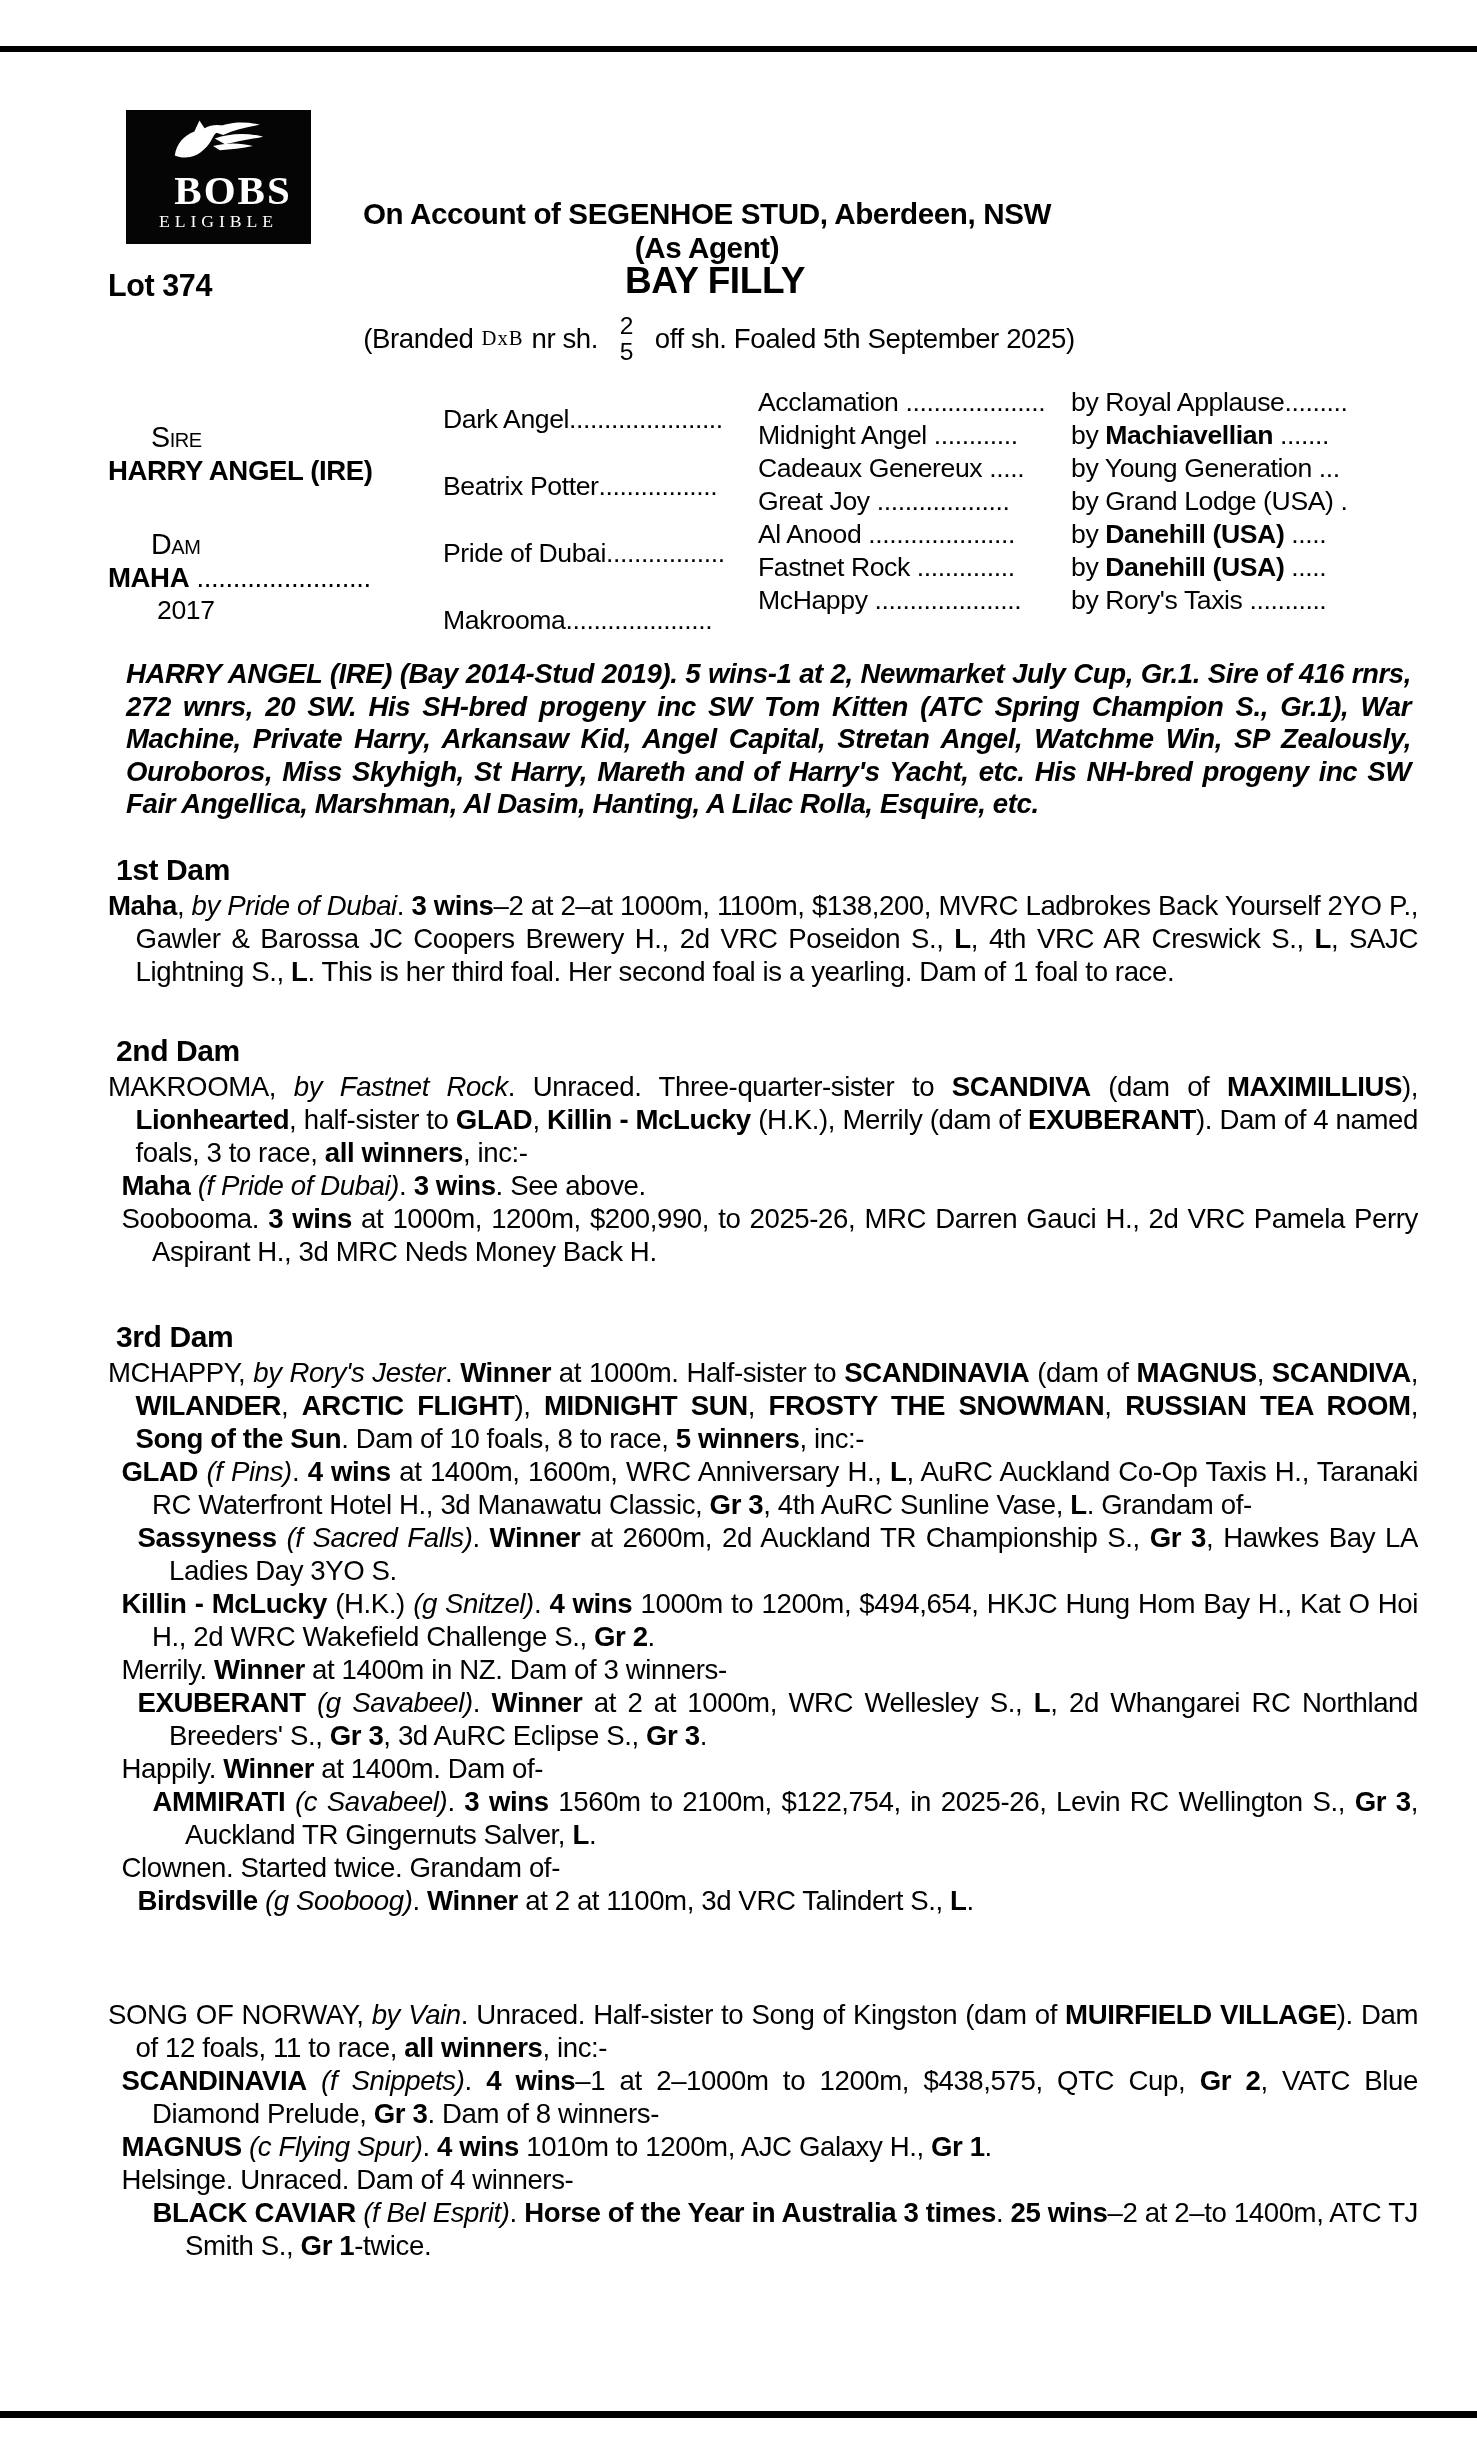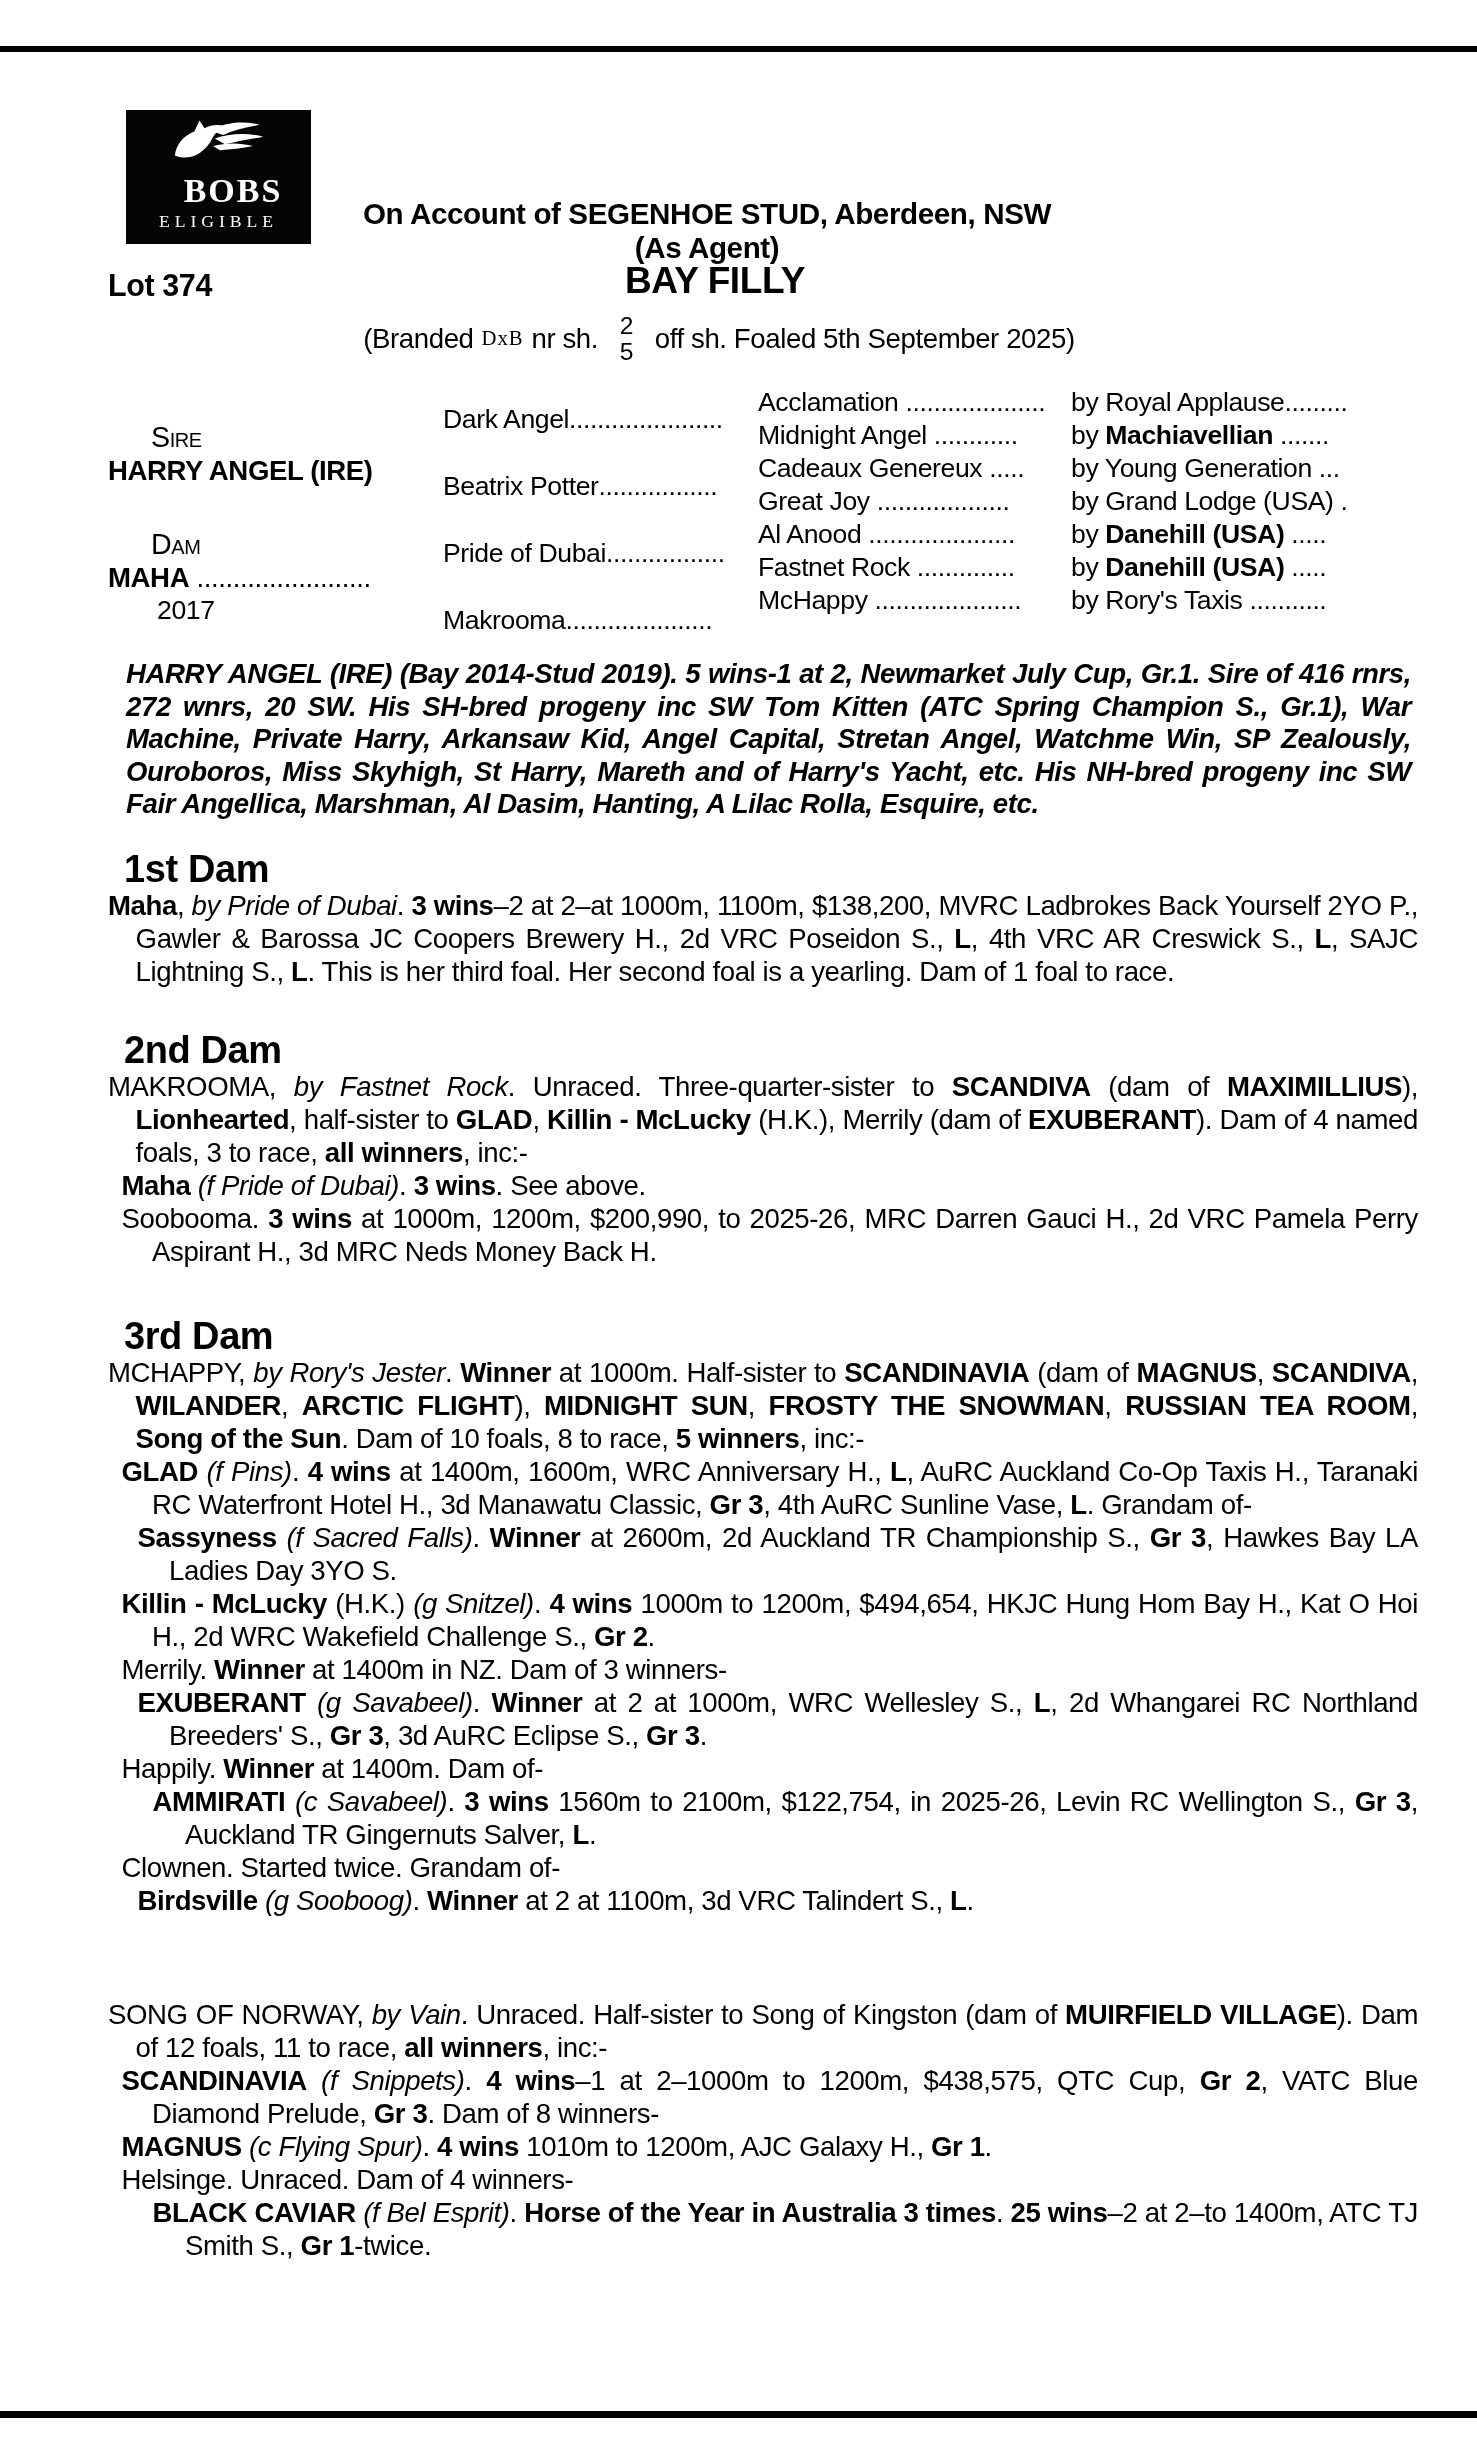--- a/index.html
+++ b/index.html
@@ -7,21 +7,21 @@
   .page{position:relative;width:1478px;height:2463px;background:#fff;color:#000;
         font-family:"Liberation Sans",sans-serif;overflow:hidden;letter-spacing:-0.4px;}
   .rule{position:absolute;left:0;width:1478px;background:#000;}
   .rule.top{top:46px;height:5.9px;}
   .rule.bottom{top:2411px;height:6.9px;}
 
   
   .logo{position:absolute;left:126px;top:110px;width:185px;height:134px;background:#050505;
         display:flex;flex-direction:column;align-items:center;justify-content:flex-start;padding-top:7.9px;box-sizing:border-box;}
   .logo svg{width:126px;height:51px;display:block;}
-  .logo-title{font-family:"Liberation Serif",serif;color:#fff;font-size:34px;font-weight:700;line-height:43px;letter-spacing:2px;margin-left:29px;}
+  .logo-title{font-family:"Liberation Serif",serif;color:#fff;font-size:41px;font-weight:700;line-height:43px;letter-spacing:2px;margin-left:29px;}
   .logo-sub{font-family:"Liberation Serif",serif;color:#fff;font-size:17.7px;line-height:19.7px;letter-spacing:4.9px;}
 
   
   .barn{position:absolute;left:315px;top:164px;width:808px;text-align:right;font-weight:700;font-size:29.6px;line-height:33px;}
   .account{position:absolute;left:222px;top:197px;width:970px;text-align:center;font-weight:700;font-size:29.6px;line-height:33px;}
   .agent{position:absolute;left:222px;top:231px;width:970px;text-align:center;font-weight:700;font-size:29.6px;line-height:33px;}
   .lot{position:absolute;left:108px;top:268px;font-weight:700;font-size:30.5px;}
   .title{position:absolute;left:0;top:260px;width:1430px;text-align:center;font-weight:700;font-size:37px;}
   .branded{position:absolute;left:0;top:313px;width:1438px;display:flex;justify-content:center;align-items:center;font-size:27.6px;}
   .brand-mark{font-family:"Liberation Serif",serif;font-size:20.7px;letter-spacing:1px;margin:0 7.9px;}
@@ -42,21 +42,21 @@
   .g3name{width:313px;line-height:33px;white-space:nowrap;overflow:hidden;}
   .g3by{flex:1;line-height:33px;white-space:nowrap;overflow:hidden;}
 
   
   .sire-summary{position:absolute;left:126px;top:658px;width:1285px;font-weight:700;font-style:italic;
                 font-size:27.6px;line-height:32.5px;text-align:justify;}
 
   
   .dam-section{position:absolute;left:108px;width:1310px;}
   .s1{top:853px;} .s2{top:1034px;} .s3{top:1320px;} .s4{top:1998px;}
-  .dam-section h3{margin:0 0 3px 16px;font-size:38px;line-height:33px;font-weight:700;}
+  .dam-section h3{margin:0 0 3px 8px;font-size:30px;line-height:33px;font-weight:700;}
   .para{font-size:27.6px;line-height:33px;text-align:justify;}
   .ind0{padding-left:27.6px;text-indent:-27.6px;}
   .ind1{padding-left:44px;text-indent:-30.5px;}
   .ind2{padding-left:61px;text-indent:-31.5px;}
   .ind3{padding-left:77px;text-indent:-32.5px;}
   .b{font-weight:700;} .i{font-style:italic;}
 </style>
 </head>
 <body>
 

